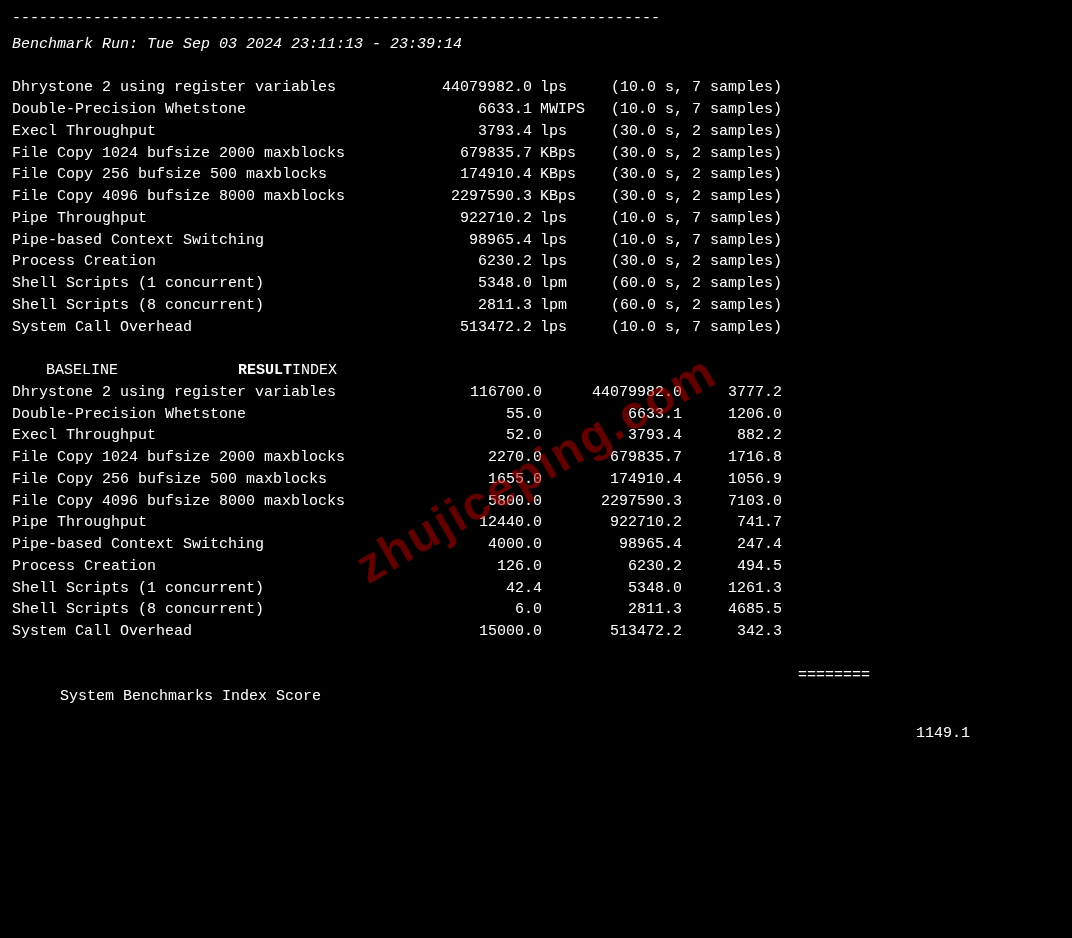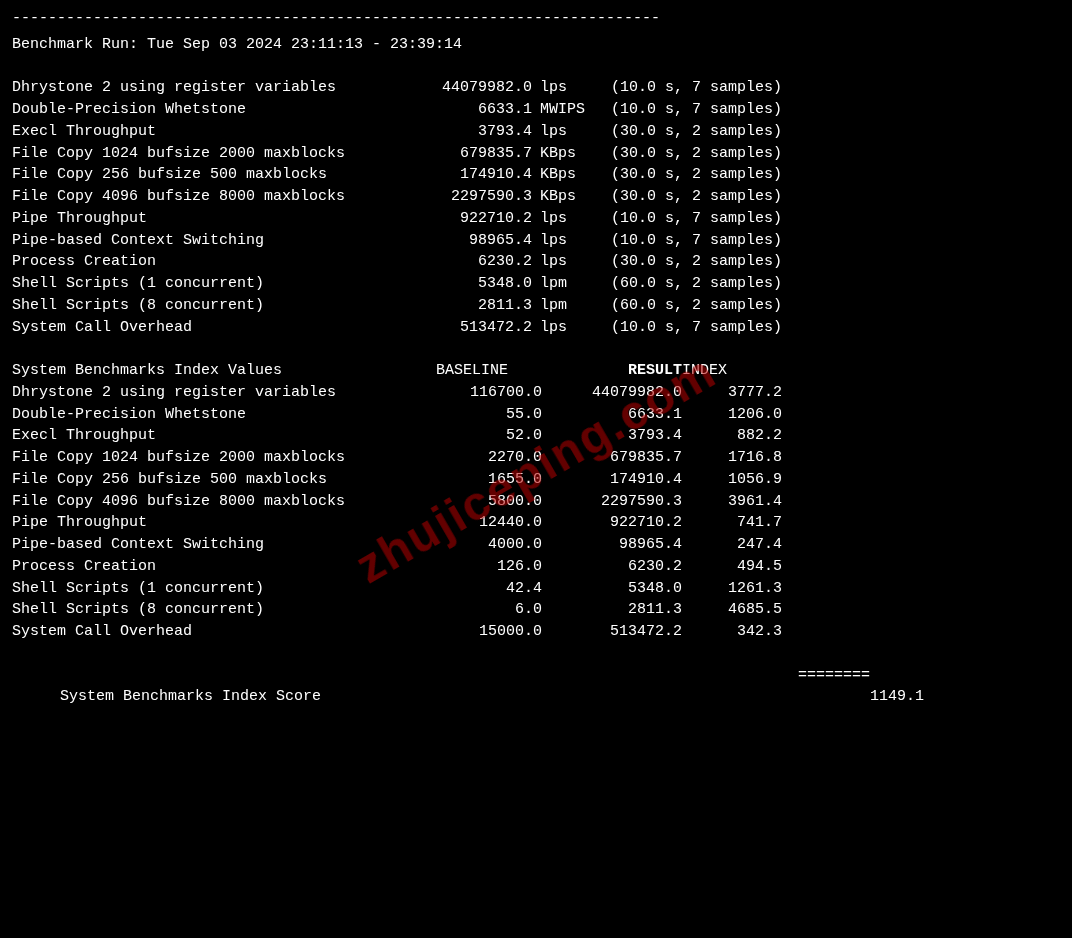--- a/index.html
+++ b/index.html
@@ -19,20 +19,21 @@
     }
     .terminal {
       width: 100%;
     }
     .separator {
       color: #ffffff;
       margin-bottom: 4px;
     }
     .header-line {
       margin-bottom: 0;
+      font-style: italic;
     }
     .blank-line {
       height: 1.45em;
     }
     .bench-row {
       display: flex;
       white-space: pre;
     }
     .bench-name {
       flex: 0 0 auto;
@@ -97,21 +98,22 @@
     .score-row .col-name {
       flex: 0 0 390px;
       margin-left: 48px;
     }
     .score-row .col-equals {
       flex: 0 0 420px;
       text-align: right;
     }
     .score-row .col-score {
       flex: 0 0 100px;
-      text-align: left;
+      text-align: right;
+      margin-top: 37px;
     }
     .watermark {
       position: fixed;
       top: 50%;
       left: 50%;
       transform: translate(-50%, -50%) rotate(-30deg);
       color: rgba(180, 0, 0, 0.55);
       font-size: 48px;
       font-weight: bold;
       font-family: Arial, sans-serif;
@@ -143,27 +145,27 @@
       <div class="bench-row"><span class="bench-name">Pipe-based Context Switching</span><span class="bench-value">98965.4</span><span class="bench-unit">lps</span><span class="bench-detail"> (10.0 s, 7 samples)</span></div>
       <div class="bench-row"><span class="bench-name">Process Creation</span><span class="bench-value">6230.2</span><span class="bench-unit">lps</span><span class="bench-detail"> (30.0 s, 2 samples)</span></div>
       <div class="bench-row"><span class="bench-name">Shell Scripts (1 concurrent)</span><span class="bench-value">5348.0</span><span class="bench-unit">lpm</span><span class="bench-detail"> (60.0 s, 2 samples)</span></div>
       <div class="bench-row"><span class="bench-name">Shell Scripts (8 concurrent)</span><span class="bench-value">2811.3</span><span class="bench-unit">lpm</span><span class="bench-detail"> (60.0 s, 2 samples)</span></div>
       <div class="bench-row"><span class="bench-name">System Call Overhead</span><span class="bench-value">513472.2</span><span class="bench-unit">lps</span><span class="bench-detail"> (10.0 s, 7 samples)</span></div>
     </div>
 
   <div class="blank-line"></div>
 
   <div id="index-section">
-      <div class="index-header"><span class="col-name">System Benchmarks Index Values</span><span class="col-baseline">BASELINE</span><span class="col-result">RESULT</span><span class="col-index">INDEX</span></div>
+      <div class="index-header"><span class="col-baseline">BASELINE</span><span class="col-result">RESULT</span><span class="col-index">INDEX</span></div>
       <div class="index-row"><span class="col-name">Dhrystone 2 using register variables</span><span class="col-baseline">116700.0</span><span class="col-result">44079982.0</span><span class="col-index">3777.2</span></div>
       <div class="index-row"><span class="col-name">Double-Precision Whetstone</span><span class="col-baseline">55.0</span><span class="col-result">6633.1</span><span class="col-index">1206.0</span></div>
       <div class="index-row"><span class="col-name">Execl Throughput</span><span class="col-baseline">52.0</span><span class="col-result">3793.4</span><span class="col-index">882.2</span></div>
       <div class="index-row"><span class="col-name">File Copy 1024 bufsize 2000 maxblocks</span><span class="col-baseline">2270.0</span><span class="col-result">679835.7</span><span class="col-index">1716.8</span></div>
       <div class="index-row"><span class="col-name">File Copy 256 bufsize 500 maxblocks</span><span class="col-baseline">1655.0</span><span class="col-result">174910.4</span><span class="col-index">1056.9</span></div>
-      <div class="index-row"><span class="col-name">File Copy 4096 bufsize 8000 maxblocks</span><span class="col-baseline">5800.0</span><span class="col-result">2297590.3</span><span class="col-index">3961.4</span></div>
+      <div class="index-row"><span class="col-name">File Copy 4096 bufsize 8000 maxblocks</span><span class="col-baseline">5800.0</span><span class="col-result">2297590.3</span><span class="col-index">7103.0</span></div>
       <div class="index-row"><span class="col-name">Pipe Throughput</span><span class="col-baseline">12440.0</span><span class="col-result">922710.2</span><span class="col-index">741.7</span></div>
       <div class="index-row"><span class="col-name">Pipe-based Context Switching</span><span class="col-baseline">4000.0</span><span class="col-result">98965.4</span><span class="col-index">247.4</span></div>
       <div class="index-row"><span class="col-name">Process Creation</span><span class="col-baseline">126.0</span><span class="col-result">6230.2</span><span class="col-index">494.5</span></div>
       <div class="index-row"><span class="col-name">Shell Scripts (1 concurrent)</span><span class="col-baseline">42.4</span><span class="col-result">5348.0</span><span class="col-index">1261.3</span></div>
       <div class="index-row"><span class="col-name">Shell Scripts (8 concurrent)</span><span class="col-baseline">6.0</span><span class="col-result">2811.3</span><span class="col-index">4685.5</span></div>
       <div class="index-row"><span class="col-name">System Call Overhead</span><span class="col-baseline">15000.0</span><span class="col-result">513472.2</span><span class="col-index">342.3</span></div>
     </div>
 
   <div class="blank-line"></div>
 

